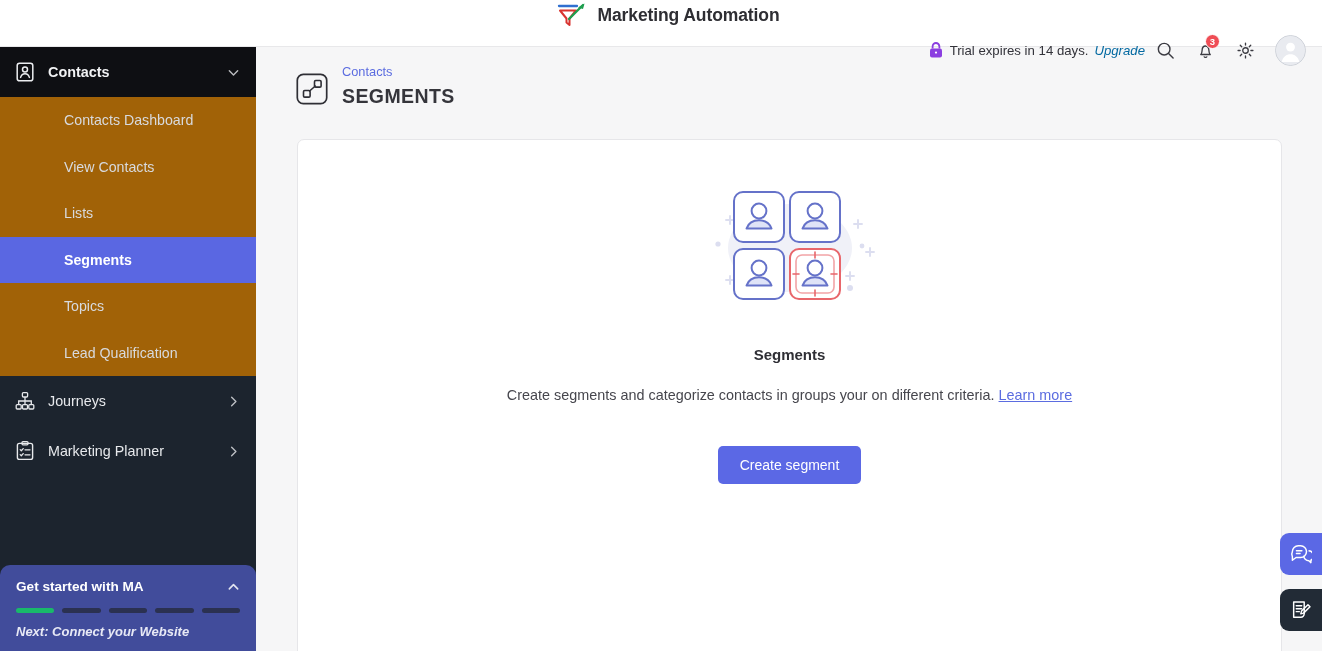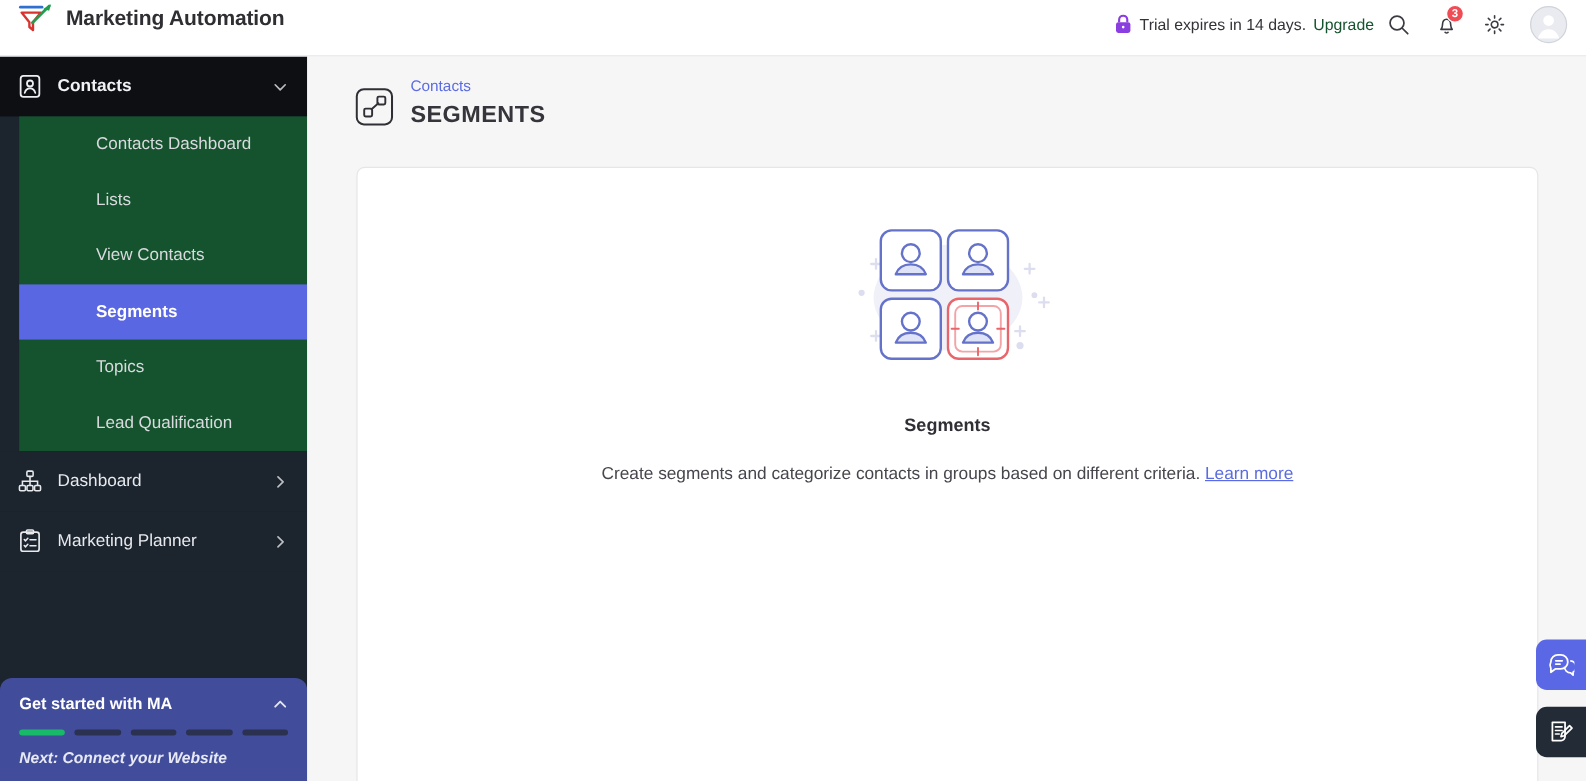--- a/index.html
+++ b/index.html
@@ -9,38 +9,39 @@
     background: #f6f6f7;
     overflow: hidden;
   }
   .app { position: relative; width: 1322px; height: 651px; }
 
   
   .topbar {
     position: absolute; top: 0; left: 0; width: 1322px; height: 47px;
     background: #ffffff;
     border-bottom: 1px solid #e8e8ea;
-    display: flex; align-items: flex-start;
+    display: flex; align-items: center;
     z-index: 30;
+    flex-direction: column;
   }
   .brand { display: flex; align-items: center; padding-left: 14px; }
   .brand-logo { width: 32px; height: 30px; margin-right: 9px; flex: none; }
   .brand-name {
     font-size: 17.5px; font-weight: 600; color: #2e2e33; letter-spacing: -0.1px;
   }
   .topbar-right {
     margin-left: auto; display: flex; align-items: center;
     padding-right: 16px; gap: 0;
   }
   .trial {
     display: flex; align-items: center; font-size: 13.2px; color: #33333a;
   }
   .lock-icon { width: 14px; height: 16px; margin-right: 7px; flex: none; }
   .upgrade-link {
-    color: #14532d; font-size: 13.2px; margin-left: 6px; cursor: pointer;
+    color: #0369a1; font-size: 13.2px; margin-left: 6px; cursor: pointer; font-style: italic;
   }
   .icon-btn {
     width: 40px; height: 40px; display: flex; align-items: center;
     justify-content: center; cursor: pointer; position: relative;
   }
   .icon-btn:first-of-type { margin-left: 16px; }
   .badge {
     position: absolute; top: 4px; right: 5px;
     min-width: 15px; height: 15px; border-radius: 8px;
     background: #ef4d55; color: #fff; font-size: 9.5px; font-weight: 700;
@@ -60,21 +61,21 @@
     overflow: hidden;
   }
   .nav-group-head {
     height: 50px; display: flex; align-items: center;
     padding: 0 16px 0 14px; background: #0e0f13; cursor: pointer;
   }
   .nav-group-head .nic { width: 22px; height: 22px; flex: none; margin-right: 12px; }
   .nav-group-head .lbl {
     font-size: 14.4px; font-weight: 700; color: #f1f2f4; flex: 1;
   }
-  .submenu { background: #14532d; margin-left: 16px; }
+  .submenu { background: #a16207; }
   .sub-item {
     height: 46.5px; display: flex; align-items: center;
     padding-left: 64px; font-size: 14.2px; color: #d8dade;
     cursor: pointer;
   }
   .sub-item.active { background: #5a67e2; color: #ffffff; font-weight: 600; }
 
   .nav-item {
     height: 50px; display: flex; align-items: center;
     padding: 0 16px 0 14px; cursor: pointer; background: #1c242e;
@@ -236,24 +237,24 @@
       <svg class="chev" viewBox="0 0 14 14">
         <path d="M2.5 5 L7 9.6 L11.5 5" stroke="#d8dade" stroke-width="1.5" fill="none" stroke-linecap="round" stroke-linejoin="round"></path>
       </svg>
     </div>
 
     <div class="submenu">
       <div class="sub-item">
         <span>Contacts Dashboard</span>
       </div>
       <div class="sub-item">
+        <span>View Contacts</span>
+      </div>
+      <div class="sub-item">
         <span>Lists</span>
-      </div>
-      <div class="sub-item">
-        <span>View Contacts</span>
       </div>
       <div class="sub-item active">
         <span>Segments</span>
       </div>
       <div class="sub-item">
         <span>Topics</span>
       </div>
       <div class="sub-item">
         <span>Lead Qualification</span>
       </div>
@@ -261,21 +262,21 @@
 
 
     <div class="nav-item">
       <svg class="nic" viewBox="0 0 22 22">
         <rect x="8.4" y="2.6" width="5.2" height="4.4" rx="1" stroke="#e7e9ec" stroke-width="1.3" fill="none"></rect>
         <rect x="2.2" y="14.6" width="5" height="4.4" rx="1" stroke="#e7e9ec" stroke-width="1.3" fill="none"></rect>
         <rect x="8.5" y="14.6" width="5" height="4.4" rx="1" stroke="#e7e9ec" stroke-width="1.3" fill="none"></rect>
         <rect x="14.8" y="14.6" width="5" height="4.4" rx="1" stroke="#e7e9ec" stroke-width="1.3" fill="none"></rect>
         <path d="M11 7 V11 M4.7 14.6 V11 H17.3 V14.6 M11 11 V14.6" stroke="#e7e9ec" stroke-width="1.3" fill="none"></path>
       </svg>
-      <span class="lbl">Dashboard</span>
+      <span class="lbl">Journeys</span>
       <svg class="chev" viewBox="0 0 14 14">
         <path d="M5 2.5 L9.6 7 L5 11.5" stroke="#d8dade" stroke-width="1.5" fill="none" stroke-linecap="round" stroke-linejoin="round"></path>
       </svg>
     </div>
 
     <div class="nav-item">
       <svg class="nic" viewBox="0 0 22 22">
         <rect x="3.4" y="3.4" width="15.2" height="16" rx="2" stroke="#e7e9ec" stroke-width="1.4" fill="none"></rect>
         <rect x="8" y="1.6" width="6" height="3.2" rx="1" stroke="#e7e9ec" stroke-width="1.3" fill="none"></rect>
         <path d="M6.2 9.6 L7.3 10.7 L9.2 8.6" stroke="#e7e9ec" stroke-width="1.3" fill="none" stroke-linecap="round" stroke-linejoin="round"></path>
@@ -368,24 +369,25 @@
                 <path d="M141 90 h6"></path>
             </g>
             <circle cx="125" cy="84" r="7.4" fill="#fff" stroke="#6572c9" stroke-width="2"></circle>
             <path d="M112.5 101.5 c2-5.5 7-8.2 12.5-8.2 s10.5 2.7 12.5 8.2 Z" fill="#dfe3f7" stroke="#6572c9" stroke-width="2" stroke-linejoin="round"></path>
           </g>
         </svg>
 
         <div class="empty-title">Segments</div>
 
         <div class="empty-desc">
-          <span>Create segments and categorize contacts in groups based on different criteria.</span>
+          <span>Create segments and categorize contacts in groups your on different criteria.</span>
           <span class="learn-more">Learn more</span>
         </div>
 
+        <button class="cta">Create segment</button>
       </div>
     </div>
   </div>
 
   <div class="fab chat">
     <svg width="22" height="22" viewBox="0 0 24 24">
       <path d="M2.6 9.4 a6.4 6.4 0 0 1 6.4-6.4 h2.6 a6.4 6.4 0 0 1 0 12.8 h-5 l-4 3 v-3.6 a6.3 6.3 0 0 1 0-5.8 z" fill="none" stroke="#ffffff" stroke-width="1.6" stroke-linejoin="round"></path>
       <path d="M7 8.4 h6 M7 11.4 h4" stroke="#ffffff" stroke-width="1.5" stroke-linecap="round"></path>
       <path d="M15 13.8 a5.6 5.6 0 0 0 5.6 5.6 l2.2 2 v-2.6 a5.6 5.6 0 0 0 -2.6 -10.4" fill="none" stroke="#ffffff" stroke-width="1.6" stroke-linejoin="round"></path>
     </svg>

